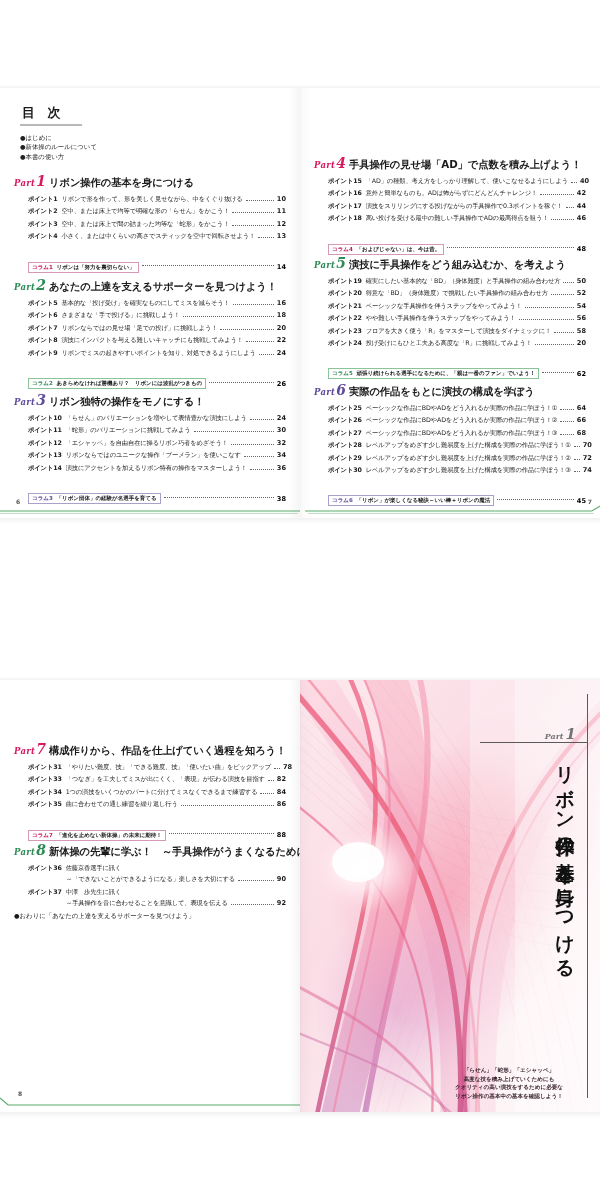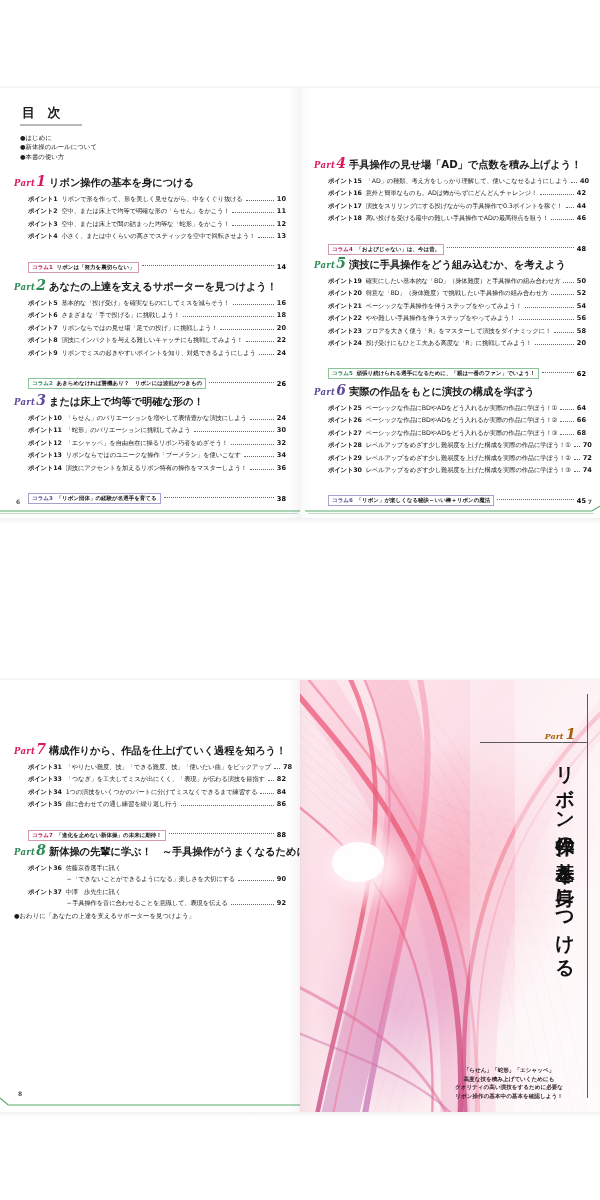--- a/index.html
+++ b/index.html
@@ -74,21 +74,21 @@
   .foot{position:absolute;left:0;right:0;bottom:0;height:26px;pointer-events:none;}
   .foot svg{display:block;width:100%;height:26px;}
   .folio{position:absolute;bottom:13px;font-size:6px;color:#555;font-weight:bold;}
 
   
   #cover{position:absolute;left:0;top:0;width:300px;height:432px;overflow:hidden;
      background:#fdf2f4;}
   #cover .art{position:absolute;inset:0;}
   .cov-rule-v{position:absolute;right:12px;top:14px;bottom:14px;width:1px;background:#5a5a5a;}
   .cov-rule-h{position:absolute;right:12px;top:62px;width:108px;height:1px;background:#5a5a5a;}
-  .cov-part{position:absolute;right:24px;top:44px;font-style:italic;color:#a16207;
+  .cov-part{position:absolute;right:24px;top:44px;font-style:italic;color:#737373;
     font-family:"DejaVu Serif","Liberation Serif",serif;font-weight:bold;}
   .cov-part .w{font-size:8px;}
   .cov-part .n{font-size:15px;padding-left:2px;}
   .cov-title{position:absolute;right:19px;top:72px;width:30px;
     writing-mode:vertical-rl;text-orientation:upright;
     font-size:19px;font-weight:bold;color:#111;letter-spacing:1.5px;line-height:30px;
     white-space:nowrap;}
   .cov-sub{position:absolute;right:16px;bottom:12px;text-align:center;
     font-size:5.6px;color:#3a2430;line-height:8.4px;width:150px;font-weight:bold;}
   .cov-sub div{white-space:nowrap;}
@@ -177,21 +177,21 @@
             <span class="pg">24</span>
           </div>
         </div>
         <div class="colbox green">
           <span class="box"><span class="tag">コラム2</span>&nbsp;&nbsp;<span class="ctext">あきらめなければ勝機あり？　リボンには波乱がつきもの</span></span>
           <span class="lead"></span>
           <span class="pg">26</span>
         </div>
       </div>
     <div class="part" id="p3" style="left:14px;top:305px;">
-        <div class="part-title"><span class="part-word" style="color: rgb(95, 75, 155);">Part</span><span class="part-num" style="color: rgb(95, 75, 155);">3</span><span class="part-text">または床上で均等で明確な形の！</span></div>
+        <div class="part-title"><span class="part-word" style="color: rgb(95, 75, 155);">Part</span><span class="part-num" style="color: rgb(95, 75, 155);">3</span><span class="part-text">リボン独特の操作をモノにする！</span></div>
         <div class="rows">
           <div class="row">
             <span class="lbl">ポイント10</span>
             <span class="txt">「らせん」のバリエーションを増やして表情豊かな演技にしよう</span>
             <span class="lead"></span>
             <span class="pg">24</span>
           </div>
           <div class="row">
             <span class="lbl">ポイント11</span>
             <span class="txt">「蛇形」のバリエーションに挑戦してみよう</span>

